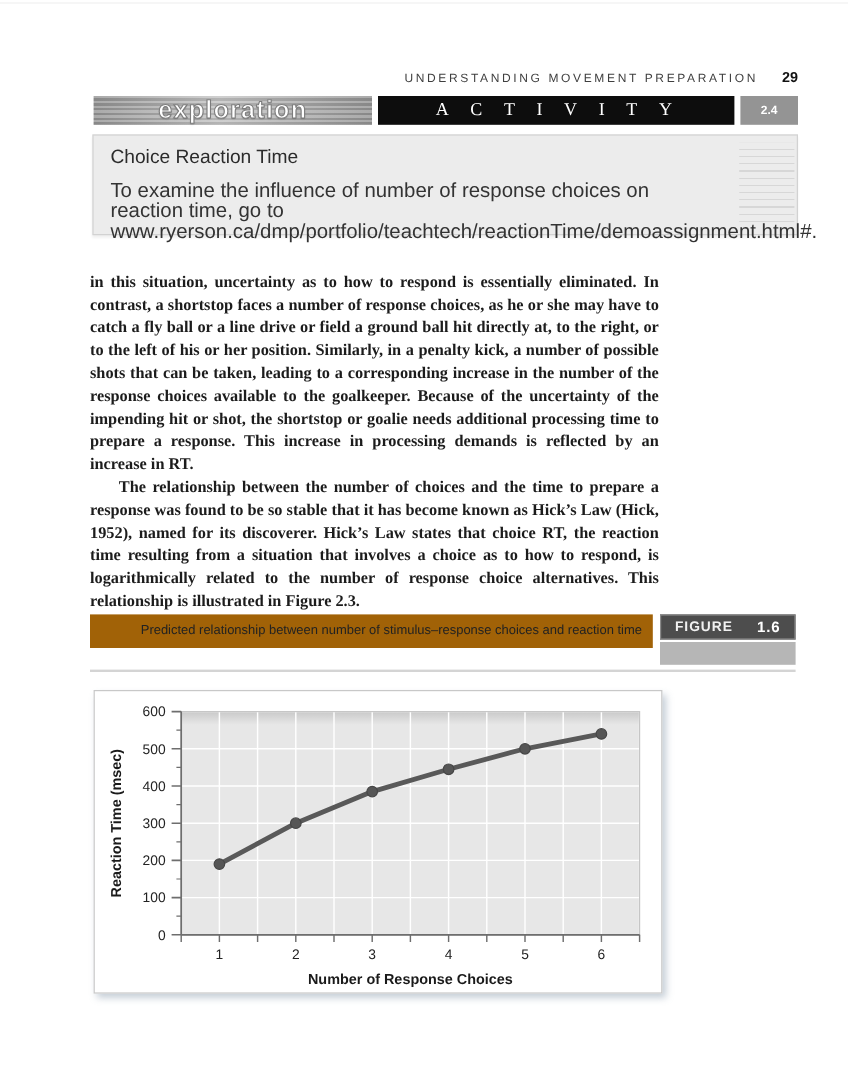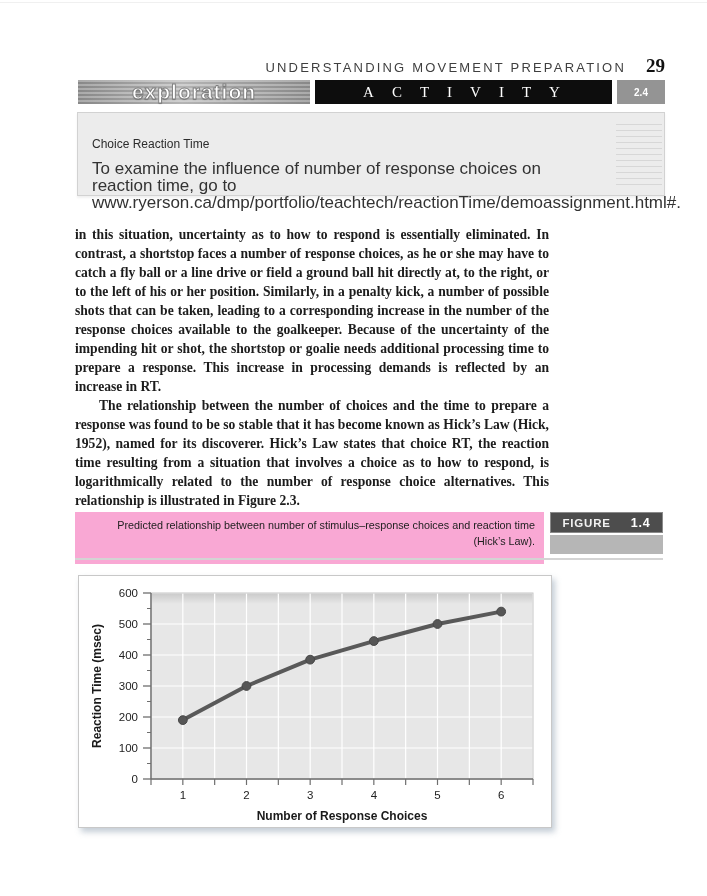--- a/index.html
+++ b/index.html
@@ -7,22 +7,22 @@
     position:relative; width:707px; height:896px; background:#ffffff;
     font-family:"Liberation Sans", sans-serif; overflow:hidden;
   }
   .top-hairline{position:absolute;top:2px;left:0;width:707px;height:1px;background:#f0f0f0;}
 
   
   .running-header{
     position:absolute; top:40px; left:75px; width:590px;
     display:flex; justify-content:flex-end; align-items:baseline; gap:20px;
   }
-  .running-title{font-size:13px; letter-spacing:2.2px; color:#3f3f3f;margin-top:20px;}
-  .running-page{font-size:19px; font-weight:bold; color:#111;font-family:Liberation Serif, serif;}
+  .running-title{font-size:10px; letter-spacing:2.2px; color:#3f3f3f;margin-top:20px;}
+  .running-page{font-size:12px; font-weight:bold; color:#111;}
 
   
   .banner{position:absolute; top:80px; left:78px; width:587px; height:24px; display:flex; gap:5px;}
   .banner-exploration{
     width:232px; height:24px; position:relative;
     background:
       linear-gradient(90deg, rgba(0,0,0,0.10) 0%, rgba(255,255,255,0.28) 45%, rgba(0,0,0,0.10) 100%),
       repeating-linear-gradient(180deg,#bdbdbd 0 2px,#979797 2px 4px);
     display:flex; align-items:center; justify-content:center;
   }
@@ -46,36 +46,36 @@
   
   .activity-box{
     position:absolute; top:112px; left:77px; width:588px; height:84px;
     background:#ececec; border:1px solid #d2d2d2; box-sizing:border-box;
     box-shadow:0 2px 2px rgba(0,0,0,0.06);
   }
   .activity-box .stripes{
     position:absolute; top:6px; bottom:6px; right:2px; width:46px;
     background:repeating-linear-gradient(180deg, rgba(0,0,0,0) 0 5px, #d7d7d7 5px 6px);
   }
-  .activity-box-title{margin:24px 0 0 14px; font-size:12px; color:#2c2c2c;}
+  .activity-box-title{margin:10px 0 0 14px; font-size:16px; color:#2c2c2c;}
   .activity-box-text{margin:9px 14px 0 14px; font-size:17px; line-height:17px; color:#333; width:470px;}
 
   
   .body-text{
     position:absolute; top:225px; left:75px; width:474px;
     font-family:"Liberation Serif", serif; font-size:13.6px; line-height:19px;
     color:#1c1c1c; text-align:justify;
   }
   .body-text .para{margin:0;font-weight:bold;}
   .body-text .para.indent{text-indent:24px;}
 
   
   .figure-caption-bar{
-    position:absolute; top:512px; left:75px; width:469px; height:52px;
-    background:#f9a8d4; box-sizing:border-box; padding:6px 9px 0 0;
+    position:absolute; top:512px; left:75px; width:469px; height:28px;
+    background:#a16207; box-sizing:border-box; padding:6px 9px 0 0;
     text-align:right; font-size:10.8px; line-height:15.5px; color:#222;
   }
   .figure-label-box{position:absolute; top:512px; left:550px; width:113px;}
   .figure-label-dark{
     height:21px; background:#4d4d4d; border:1px solid #8a8a8a; box-sizing:border-box;
     display:flex; align-items:center; justify-content:center; gap:20px;
     color:#fff; letter-spacing:0.8px;
   }
   .figure-label-dark .lbl{font-size:11.5px; font-weight:bold; opacity:0.92;}
   .figure-label-dark .num{font-size:12.5px; font-weight:bold;}
@@ -115,26 +115,25 @@
     <div class="activity-box-text">To examine the influence of number of response choices on reaction time, go to www.ryerson.ca/dmp/portfolio/teachtech/reactionTime/demoassignment.html#.</div>
   </div>
 
   <div class="body-text">
       <div class="para">in this situation, uncertainty as to how to respond is essentially eliminated. In contrast, a shortstop faces a number of response choices, as he or she may have to catch a fly ball or a line drive or field a ground ball hit directly at, to the right, or to the left of his or her position. Similarly, in a penalty kick, a number of possible shots that can be taken, leading to a corresponding increase in the number of the response choices available to the goalkeeper. Because of the uncertainty of the impending hit or shot, the shortstop or goalie needs additional processing time to prepare a response. This increase in processing demands is reflected by an increase in RT.</div>
       <div class="para indent">The relationship between the number of choices and the time to prepare a response was found to be so stable that it has become known as <b>Hick’s Law</b> (Hick, 1952), named for its discoverer. Hick’s Law states that <b>choice RT,</b> the reaction time resulting from a situation that involves a choice as to how to respond, is logarithmically related to the number of response choice alternatives. This relationship is illustrated in Figure 2.3.</div>
     </div>
 
   <div class="figure-caption-bar">
     <div>Predicted relationship between number of stimulus–response choices and reaction time</div>
-    <div>(Hick’s Law).</div>
   </div>
   <div class="figure-label-box">
     <div class="figure-label-dark">
       <span class="lbl">FIGURE</span>
-      <span class="num">1.4</span>
+      <span class="num">1.6</span>
     </div>
     <div class="figure-label-light"></div>
   </div>
   <div class="caption-rule"></div>
 
   <div class="chart-figure">
     <svg width="472" height="251" viewBox="0 0 472 251" xmlns="http://www.w3.org/2000/svg">
         <defs>
           <linearGradient id="topshade" x1="0" y1="0" x2="0" y2="1">
             <stop offset="0" stop-color="rgba(0,0,0,0.13)"></stop>

